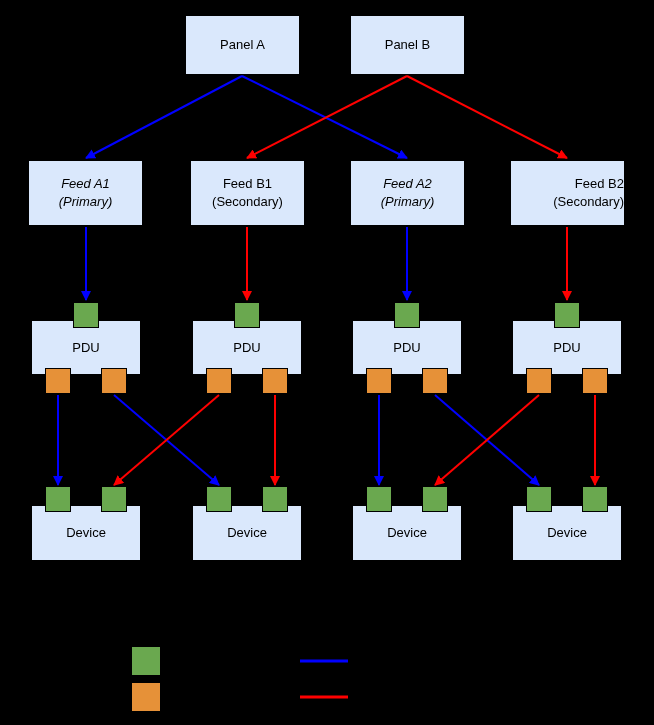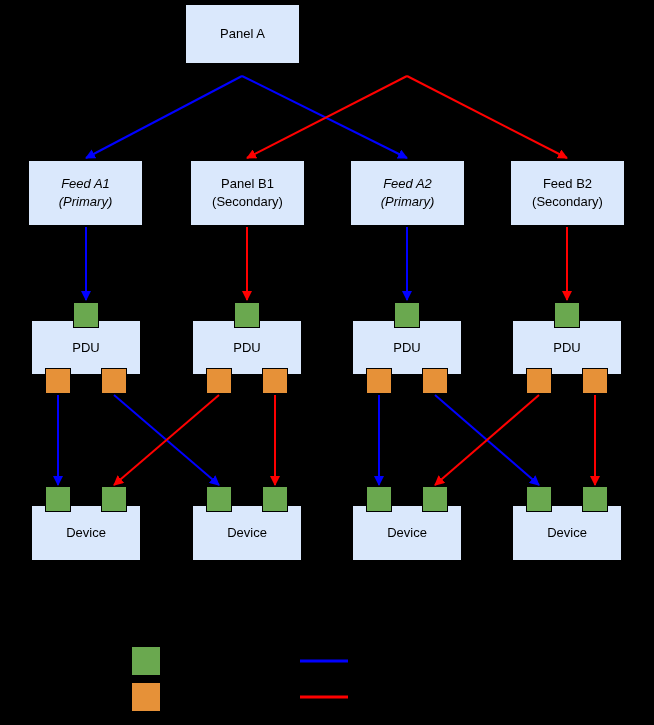--- a/index.html
+++ b/index.html
@@ -79,37 +79,40 @@
     <line class="secondary" x1="275" y1="395" x2="275" y2="485" marker-end="url(#arrow-red)"></line>
     <line class="primary" x1="379" y1="395" x2="379" y2="485" marker-end="url(#arrow-blue)"></line>
     <line class="primary" x1="435" y1="395" x2="539" y2="485" marker-end="url(#arrow-blue)"></line>
     <line class="secondary" x1="539" y1="395" x2="435" y2="485" marker-end="url(#arrow-red)"></line>
     <line class="secondary" x1="595" y1="395" x2="595" y2="485" marker-end="url(#arrow-red)"></line>
 
     <line class="primary legend" x1="300" y1="661" x2="348" y2="661"></line>
     <line class="secondary legend" x1="300" y1="697" x2="348" y2="697"></line>
   </svg>
 
-  <div class="node" style="left:185px; top:4px; width:115px; height:60px;justify-content:center;">
+  <div class="node" style="left:185px; top:15px; width:115px; height:60px;justify-content:center;">
     <span>Panel A</span>
+  </div>
+  <div class="node" style="left:350px; top:15px; width:115px; height:60px;">
+    <span>Panel B</span>
   </div>
 
   <div class="node" style="left:28px; top:160px; width:115px; height:66px;font-style:italic;">
     <span>Feed A1</span>
     <span>(Primary)</span>
   </div>
   <div class="node" style="left:190px; top:160px; width:115px; height:66px;">
-    <span>Panel B1</span>
+    <span>Feed B1</span>
     <span>(Secondary)</span>
   </div>
   <div class="node" style="left:350px; top:160px; width:115px; height:66px;font-style:italic;">
     <span>Feed A2</span>
     <span>(Primary)</span>
   </div>
-  <div class="node" style="left:510px; top:160px; width:115px; height:66px;">
+  <div class="node" style="left:510px; top:160px; width:115px; height:66px;align-items:flex-end;">
     <span>Feed B2</span>
     <span>(Secondary)</span>
   </div>
 
   <div class="node" style="left:31px; top:320px; width:110px; height:55px;">
     <span>PDU</span>
   </div>
   <div class="node" style="left:192px; top:320px; width:110px; height:55px;">
     <span>PDU</span>
   </div>

